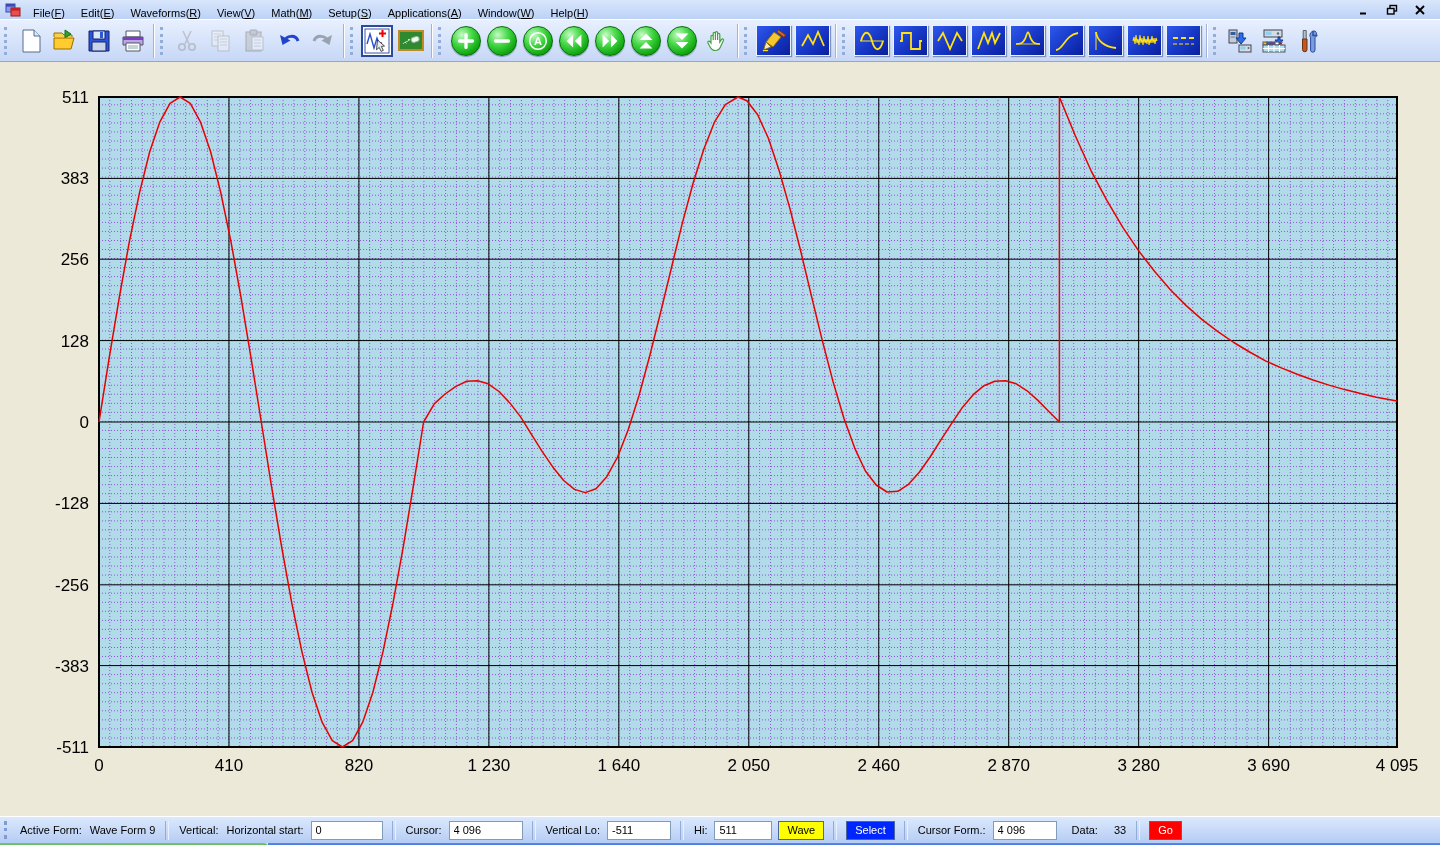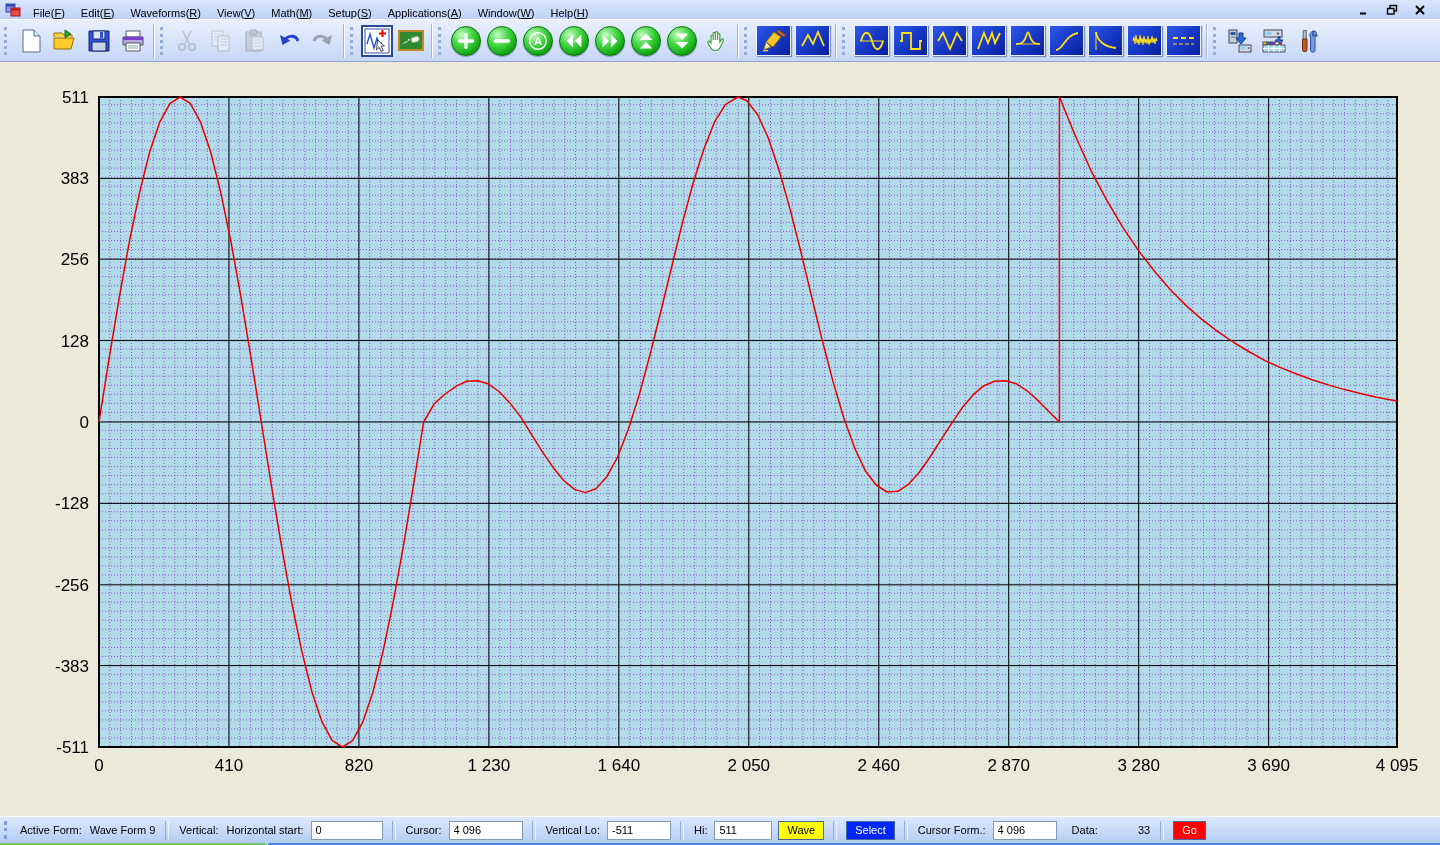--- a/index.html
+++ b/index.html
@@ -654,21 +654,21 @@
     <span class="sb-sep"></span>
     <span class="sb-label">Hi:</span>
     <input class="sb-input" style="width: 48px;" value="511">
     <span class="sb-btn" style="background: rgb(255, 255, 0); color: rgb(0, 0, 0);">Wave</span>
     <span class="sb-sep"></span>
     <span class="sb-btn" style="background: rgb(0, 38, 255); color: rgb(255, 255, 255);">Select</span>
     <span class="sb-sep"></span>
     <span class="sb-label">Cursor Form.:</span>
     <input class="sb-input" style="width: 54px;" value="4 096">
     <span class="sb-label" style="margin-left:12px">Data:</span>
-    <span class="sb-value" style="margin-left:36px">33</span>
+    <span class="sb-value" style="margin-left:12px">33</span>
     <span class="sb-sep"></span>
     <span class="sb-btn" style="background: rgb(255, 0, 0); color: rgb(255, 255, 255);">Go</span>
   </div>
 
   <div class="taskbar">
     <div class="task-green"></div>
     <div class="task-blue"></div>
   </div>
 </div>
 

